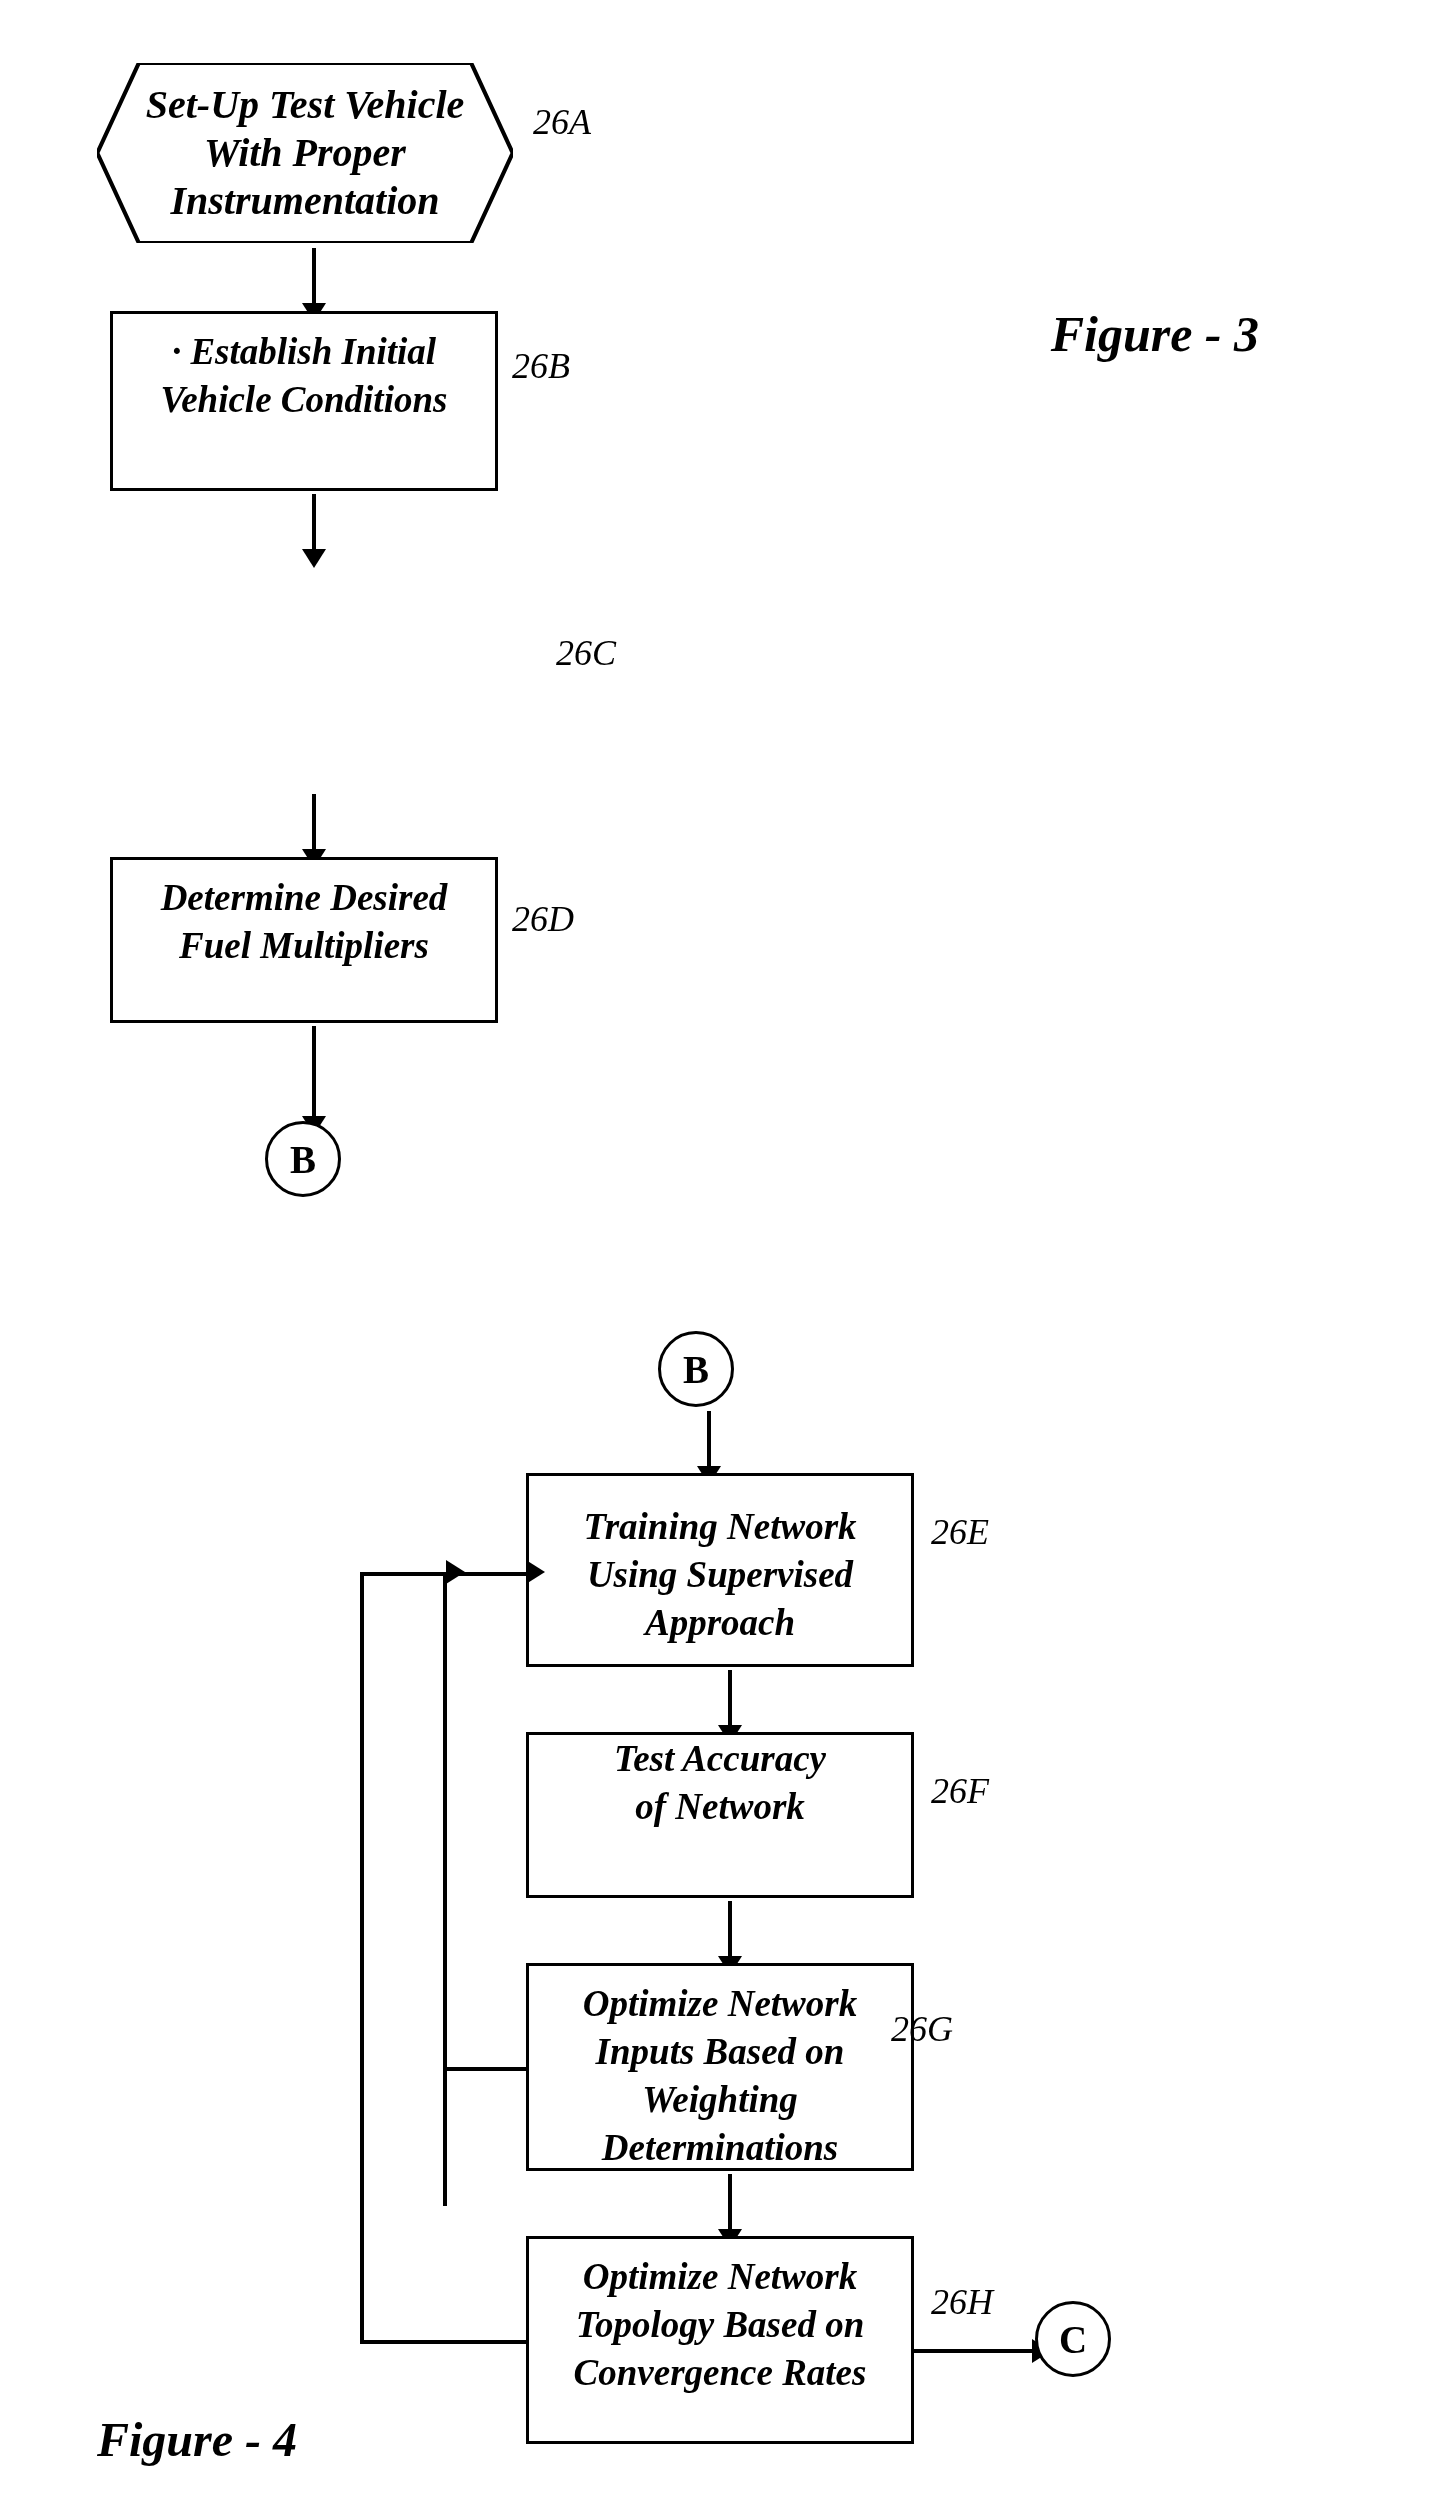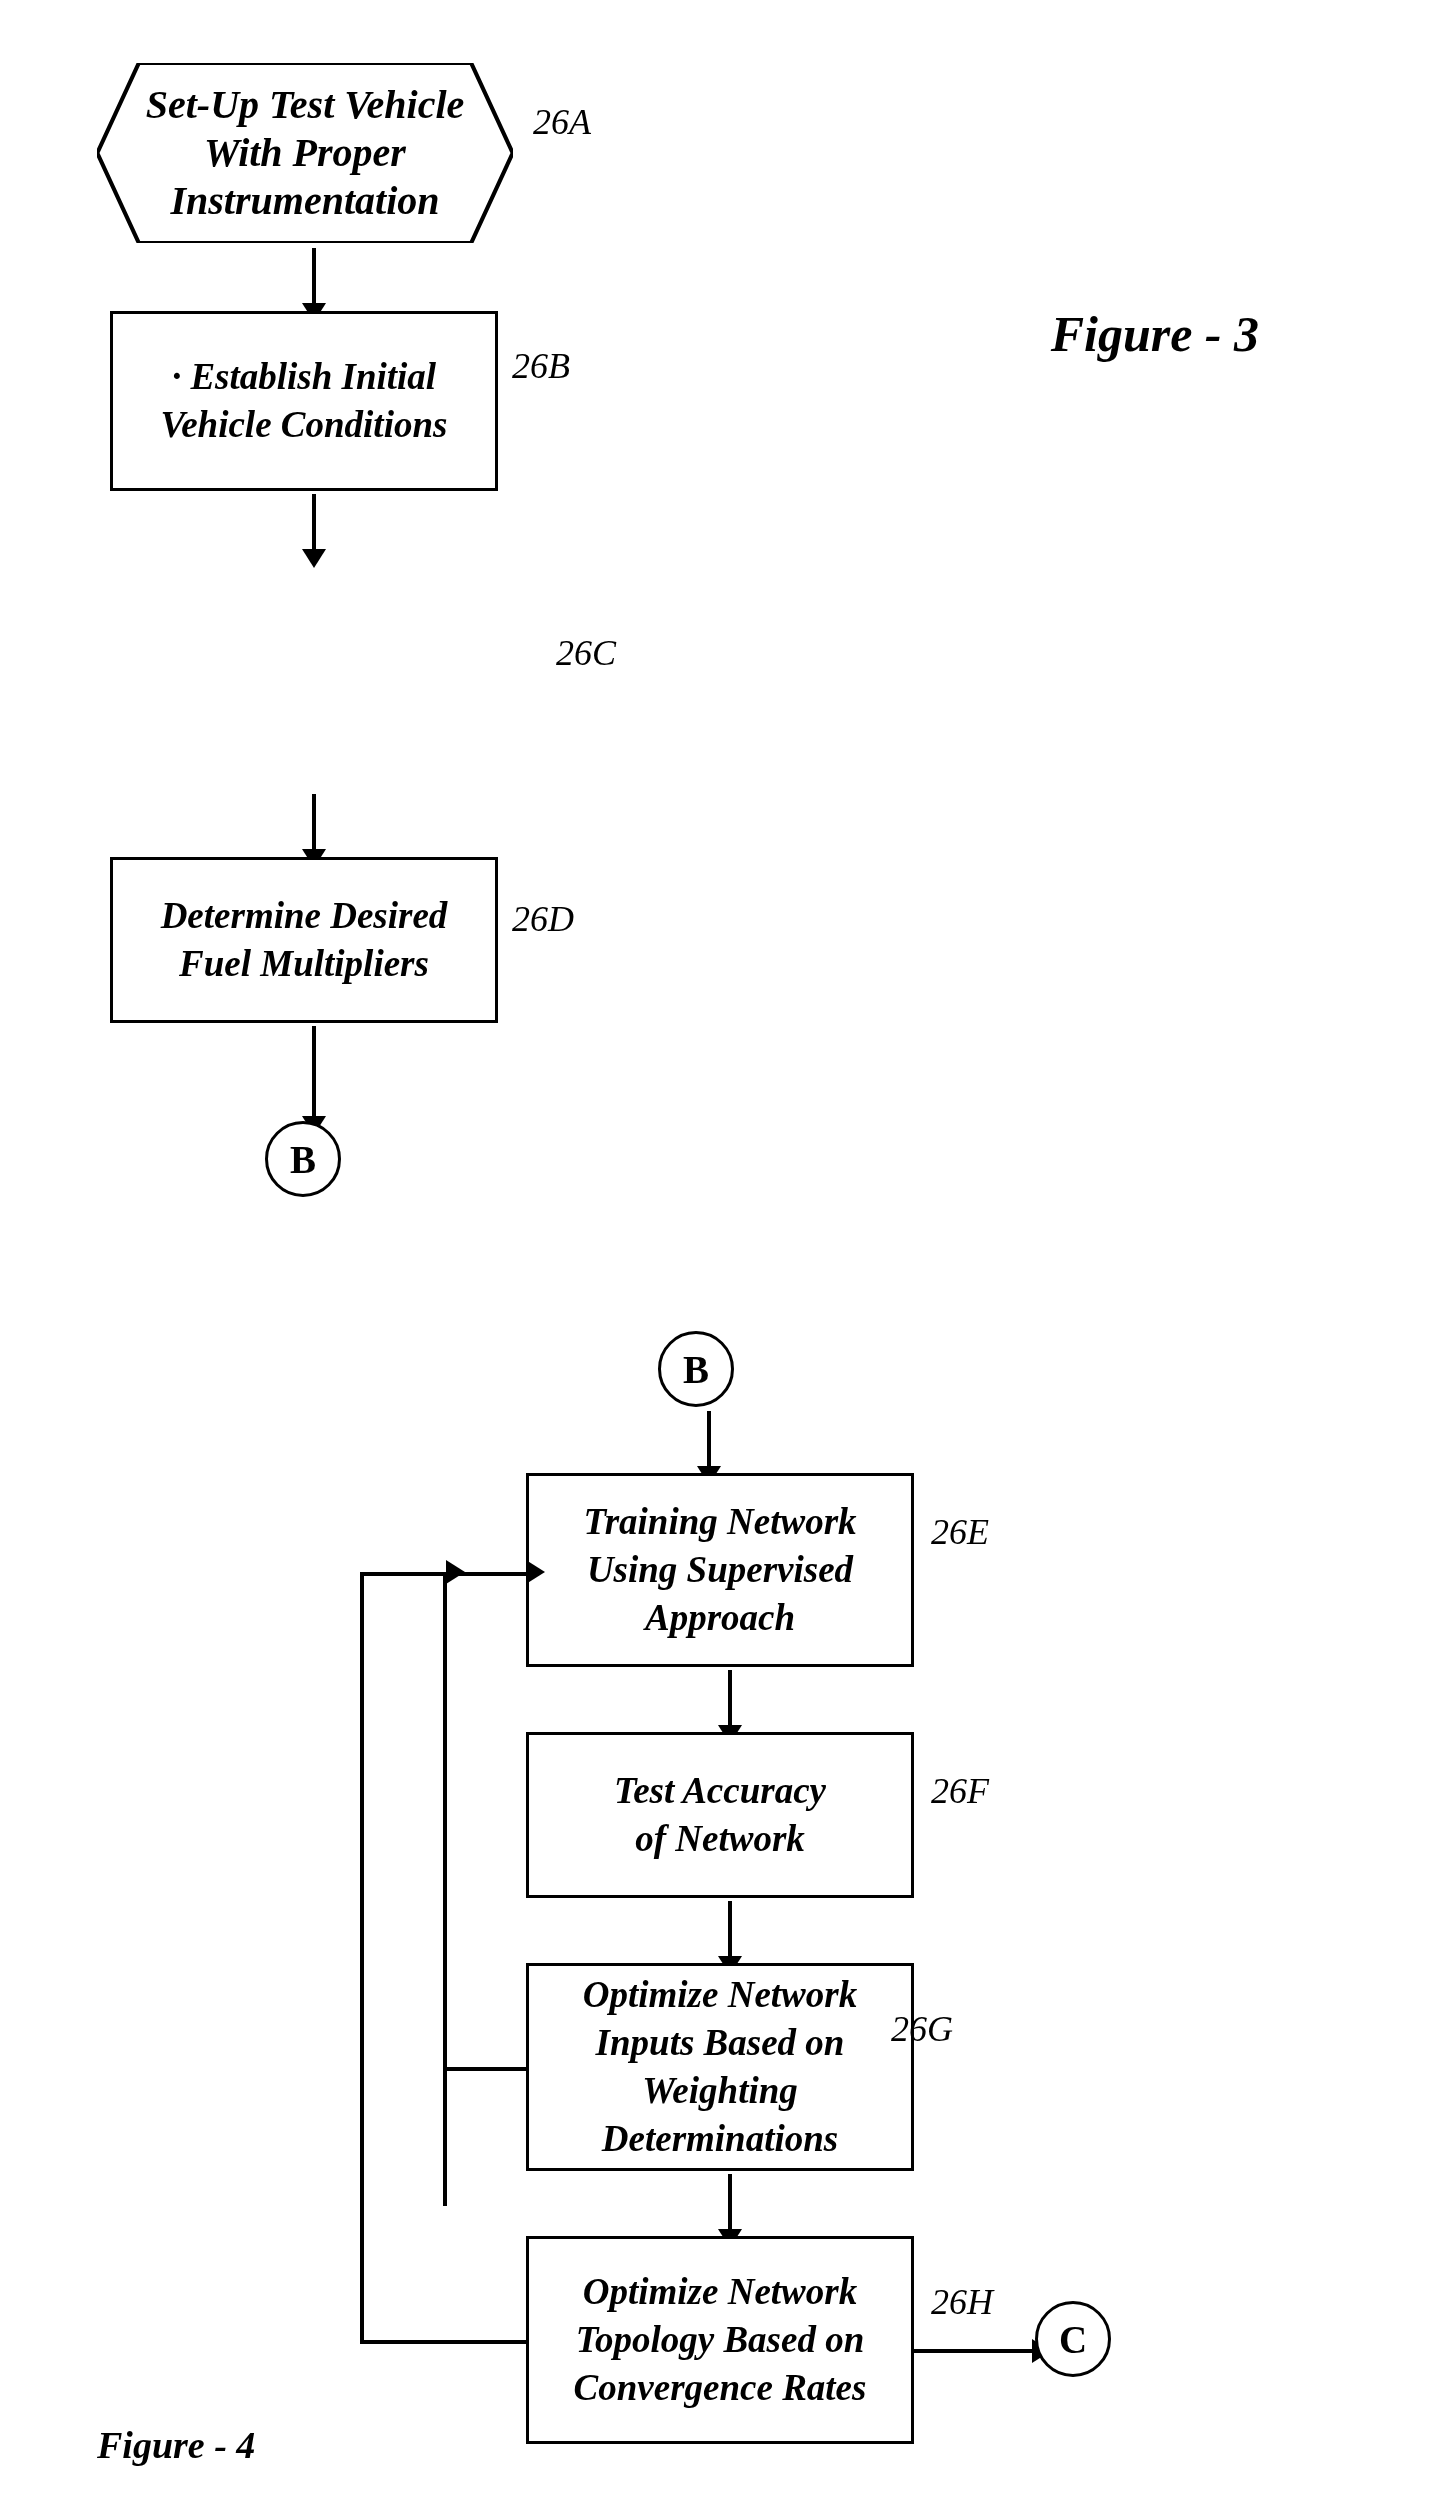--- a/index.html
+++ b/index.html
@@ -65,21 +65,21 @@
       line-height: 1.2;
       pointer-events: none;
     }
 
     
     .box {
       position: absolute;
       border: 3.5px solid #000;
       background: #fff;
       display: flex;
-      align-items: center;
+      align-items: flex-start;
       justify-content: center;
       text-align: center;
       font-size: 37px;
       font-weight: bold;
       font-style: italic;
       line-height: 1.3;
     }
 
     
     .circle-connector {
@@ -141,21 +141,21 @@
       position: relative;
       width: 100%;
       height: 1247px;
       margin-top: 0;
     }
 
     .fig4-label {
       position: absolute;
       bottom: 111px;
       left: 42px;
-      font-size: 38px;
+      font-size: 48px;
       font-style: italic;
       font-weight: bold;
     }
 
     
     .ref-label {
       font-size: 36px;
       font-style: italic;
       position: absolute;
     }

